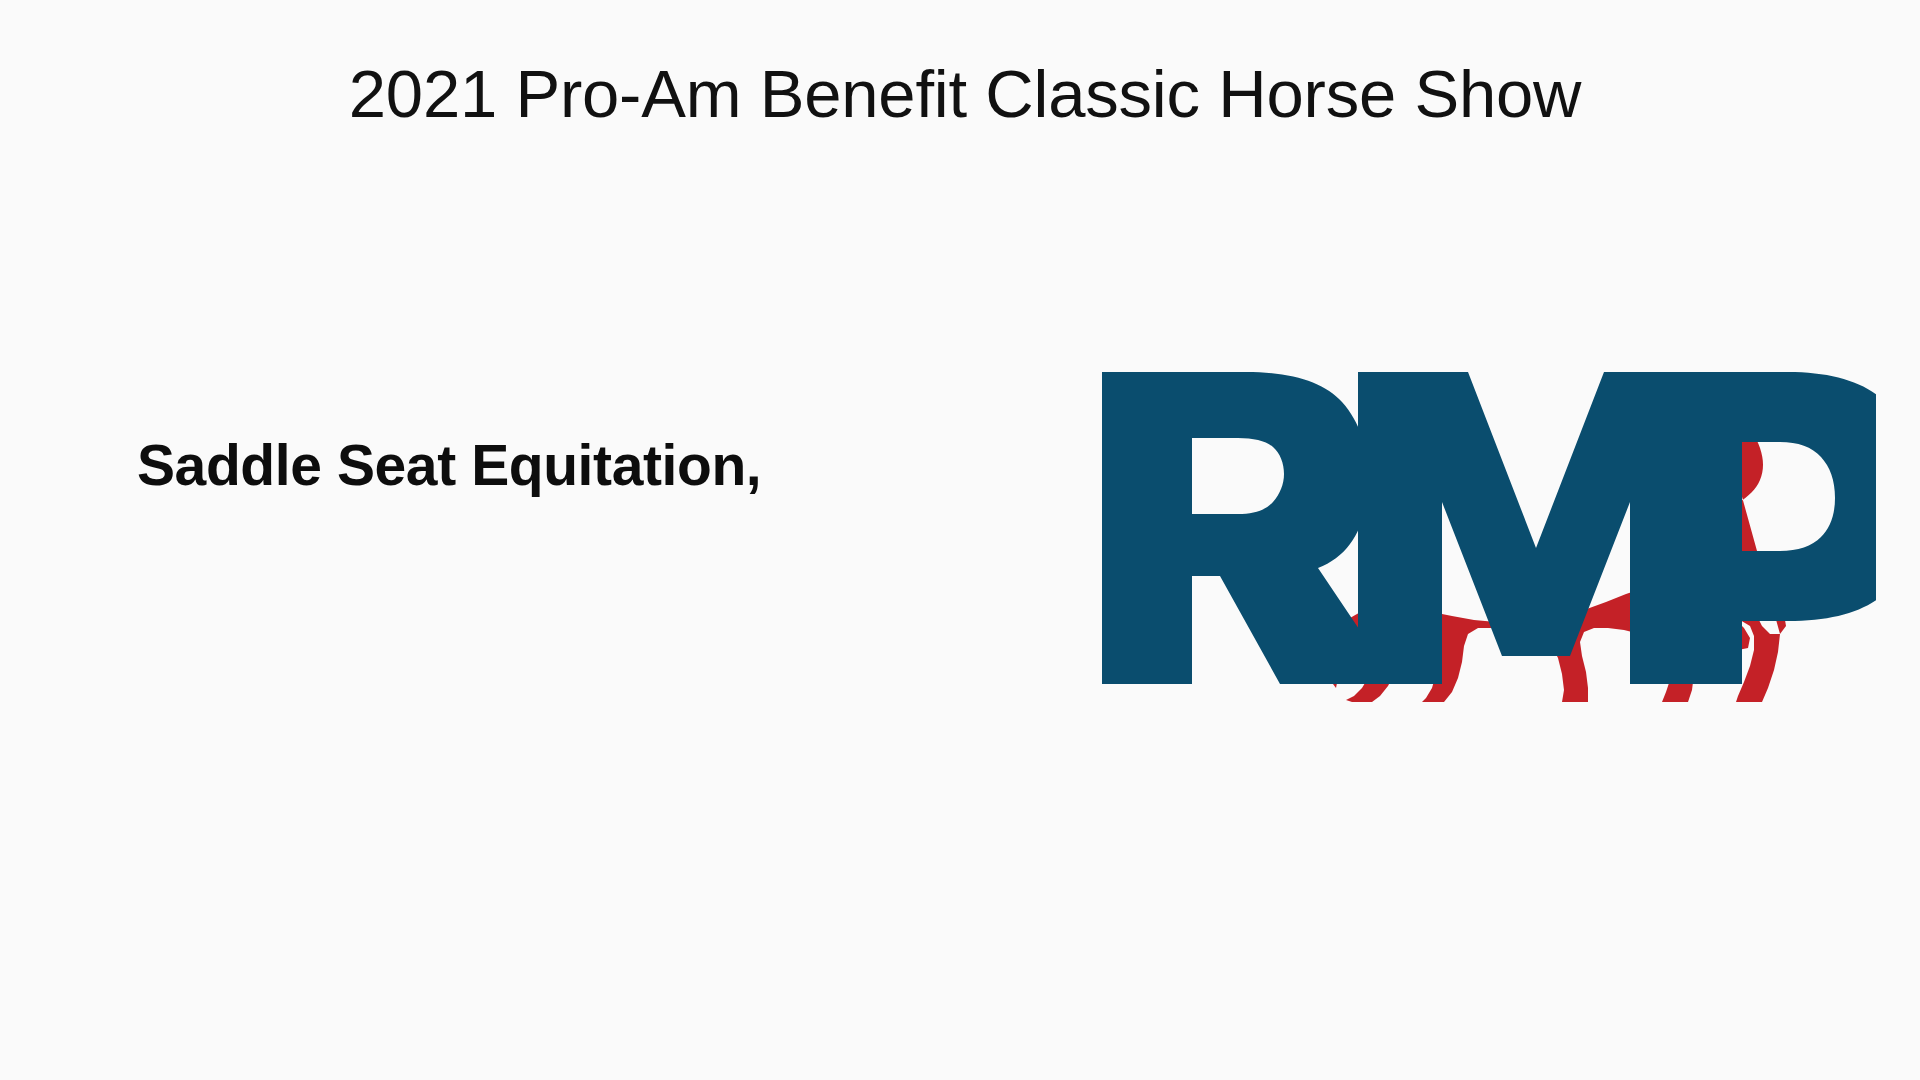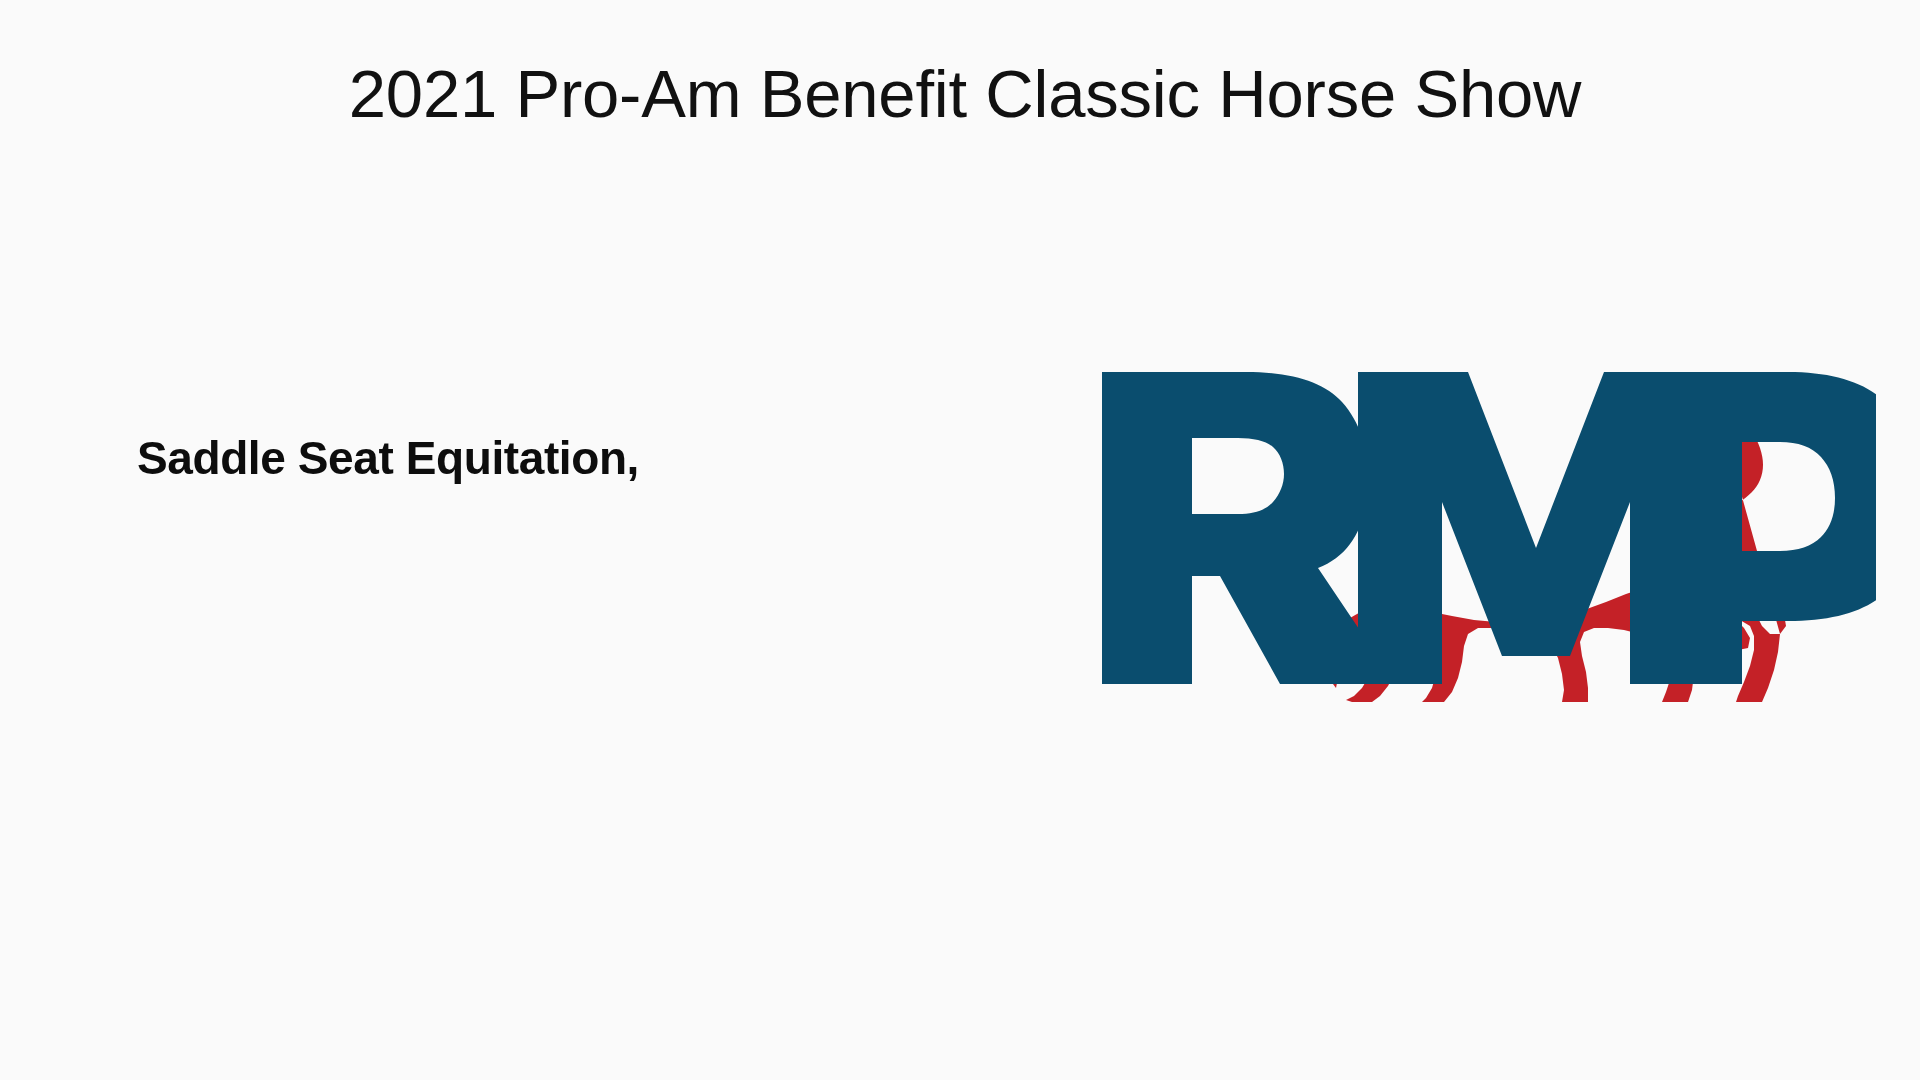--- a/index.html
+++ b/index.html
@@ -41,21 +41,21 @@
 
   
   #class-block {
     position: absolute;
     left: 137px;
     top: 432px;
     width: 880px;
   }
   .class-line {
     font-family: "Liberation Sans", "DejaVu Sans", sans-serif;
-    font-size: 46px;
+    font-size: 57px;
     font-weight: 700;
     color: #0d0d0d;
     line-height: 1.16;
     letter-spacing: -0.4px;
     white-space: nowrap;
   }
 
   
   #logo {
     position: absolute;

